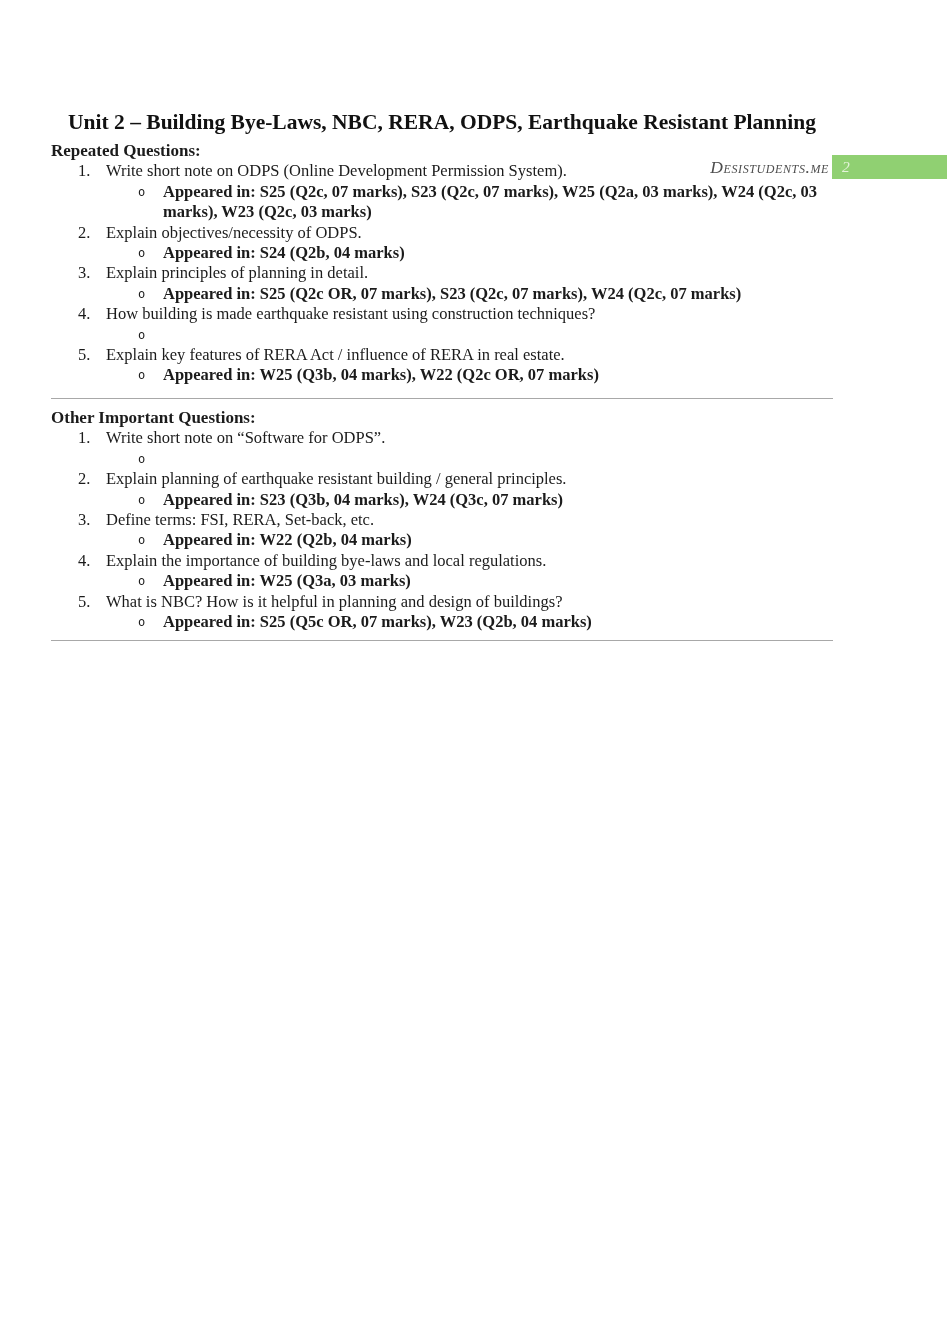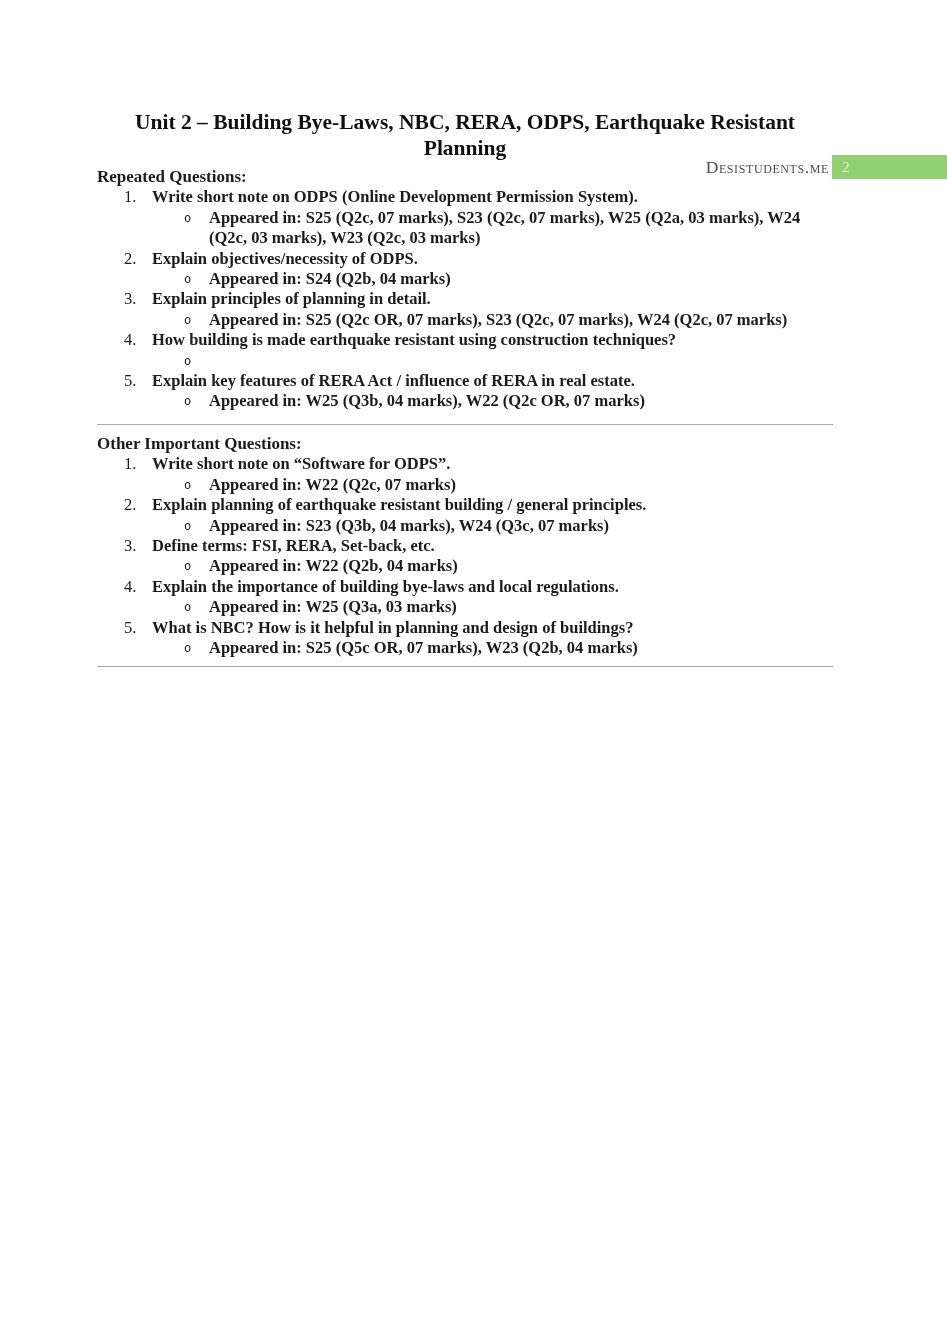--- a/index.html
+++ b/index.html
@@ -9,21 +9,21 @@
     font-family: "Liberation Serif", "DejaVu Serif", serif;
     color: #1b1b1b;
     position: relative;
     overflow: hidden;
   }
   .page { position: relative; width: 947px; height: 1338px; background: #ffffff; }
 
   
   .header {
     position: absolute; top: 46px; right: 0; height: 24px;
-    display: flex; align-items: center;
+    display: flex; align-items: center; font-style: italic;
   }
   .site-name {
     font-variant: small-caps;
     font-size: 17.5px;
     color: #4d4d4d;
     letter-spacing: 0.6px;
     margin-right: 3px;
     line-height: 24px;
   }
   .page-badge {
@@ -32,38 +32,38 @@
     display: flex; align-items: center;
     padding-left: 10px;
   }
   .page-badge .num {
     color: #e4f3d9;
     font-size: 15.5px;
     line-height: 24px;
   }
 
   
-  .content { padding: 0 114px 0 97px; }
+  .content { padding: 0 114px 0 51px; }
   .title {
     margin-top: 109px;
     font-size: 21.5px;
     line-height: 26px;
     font-weight: bold;
     text-align: center;
     color: #111111;
   }
   .section-heading {
     margin-top: 6px;
     font-size: 17px;
     font-weight: bold;
     line-height: 20.4px;
   }
   .q-row { display: flex; font-size: 16.5px; line-height: 20.4px; }
   .q-num { padding-left: 27px; width: 55px; flex-shrink: 0; }
-  .q-text { flex: 1; font-weight: bold; }
+  .q-text { flex: 1; font-weight: normal; }
   .sub-row { display: flex; font-size: 16.5px; line-height: 20.4px; }
   .sub-marker {
     padding-left: 87px; width: 112px; flex-shrink: 0;
     font-family: "DejaVu Sans Mono", monospace;
     font-size: 12px;
   }
   .sub-text { flex: 1; font-weight: bold; }
 
   .divider {
     border: none;
@@ -139,21 +139,20 @@
 
     <div class="section">
       <div class="section-heading">Other Important Questions:</div>
 
       <div class="q-row">
         <span class="q-num">1.</span>
         <span class="q-text">Write short note on “Software for ODPS”.</span>
       </div>
       <div class="sub-row">
         <span class="sub-marker">o</span>
-        <span class="sub-text">Appeared in: W22 (Q2c, 07 marks)</span>
       </div>
 
       <div class="q-row">
         <span class="q-num">2.</span>
         <span class="q-text">Explain planning of earthquake resistant building / general principles.</span>
       </div>
       <div class="sub-row">
         <span class="sub-marker">o</span>
         <span class="sub-text">Appeared in: S23 (Q3b, 04 marks), W24 (Q3c, 07 marks)</span>
       </div>

